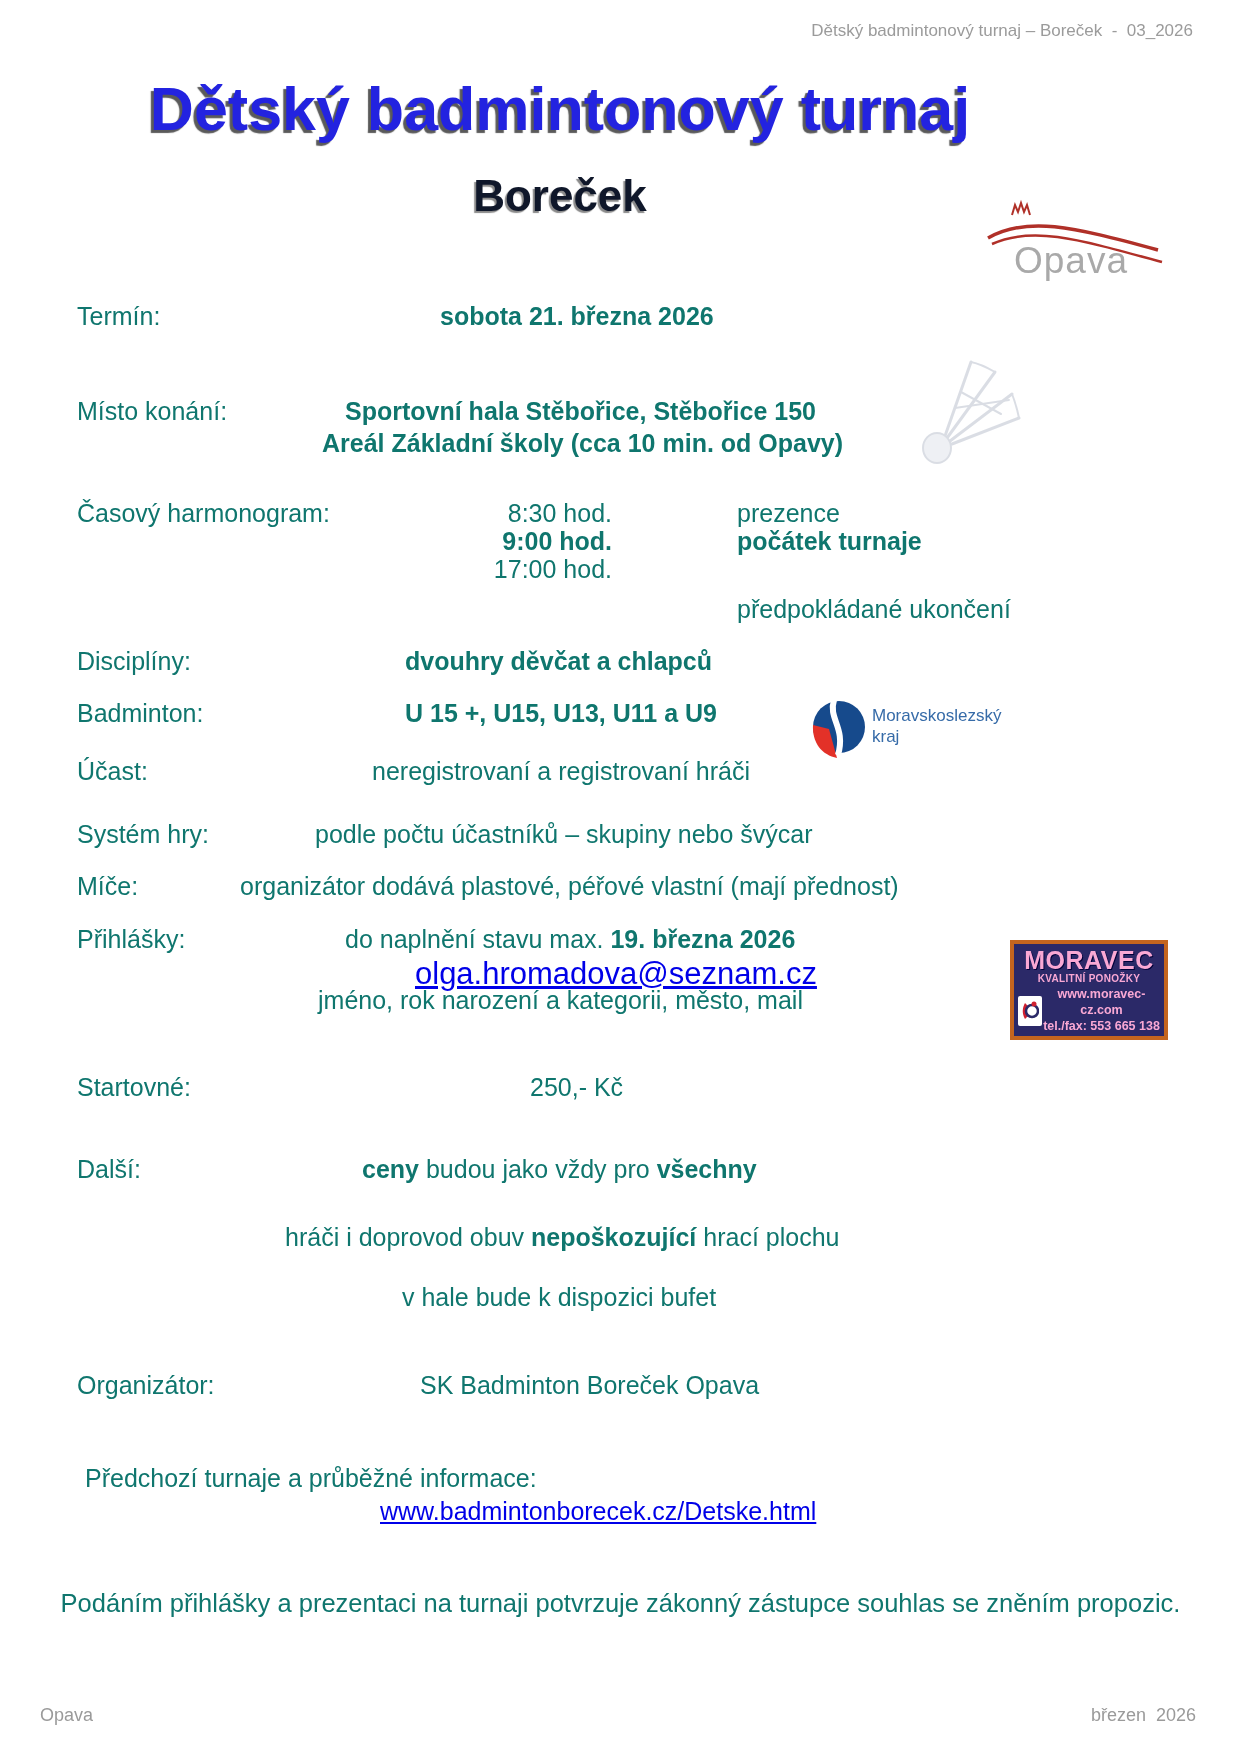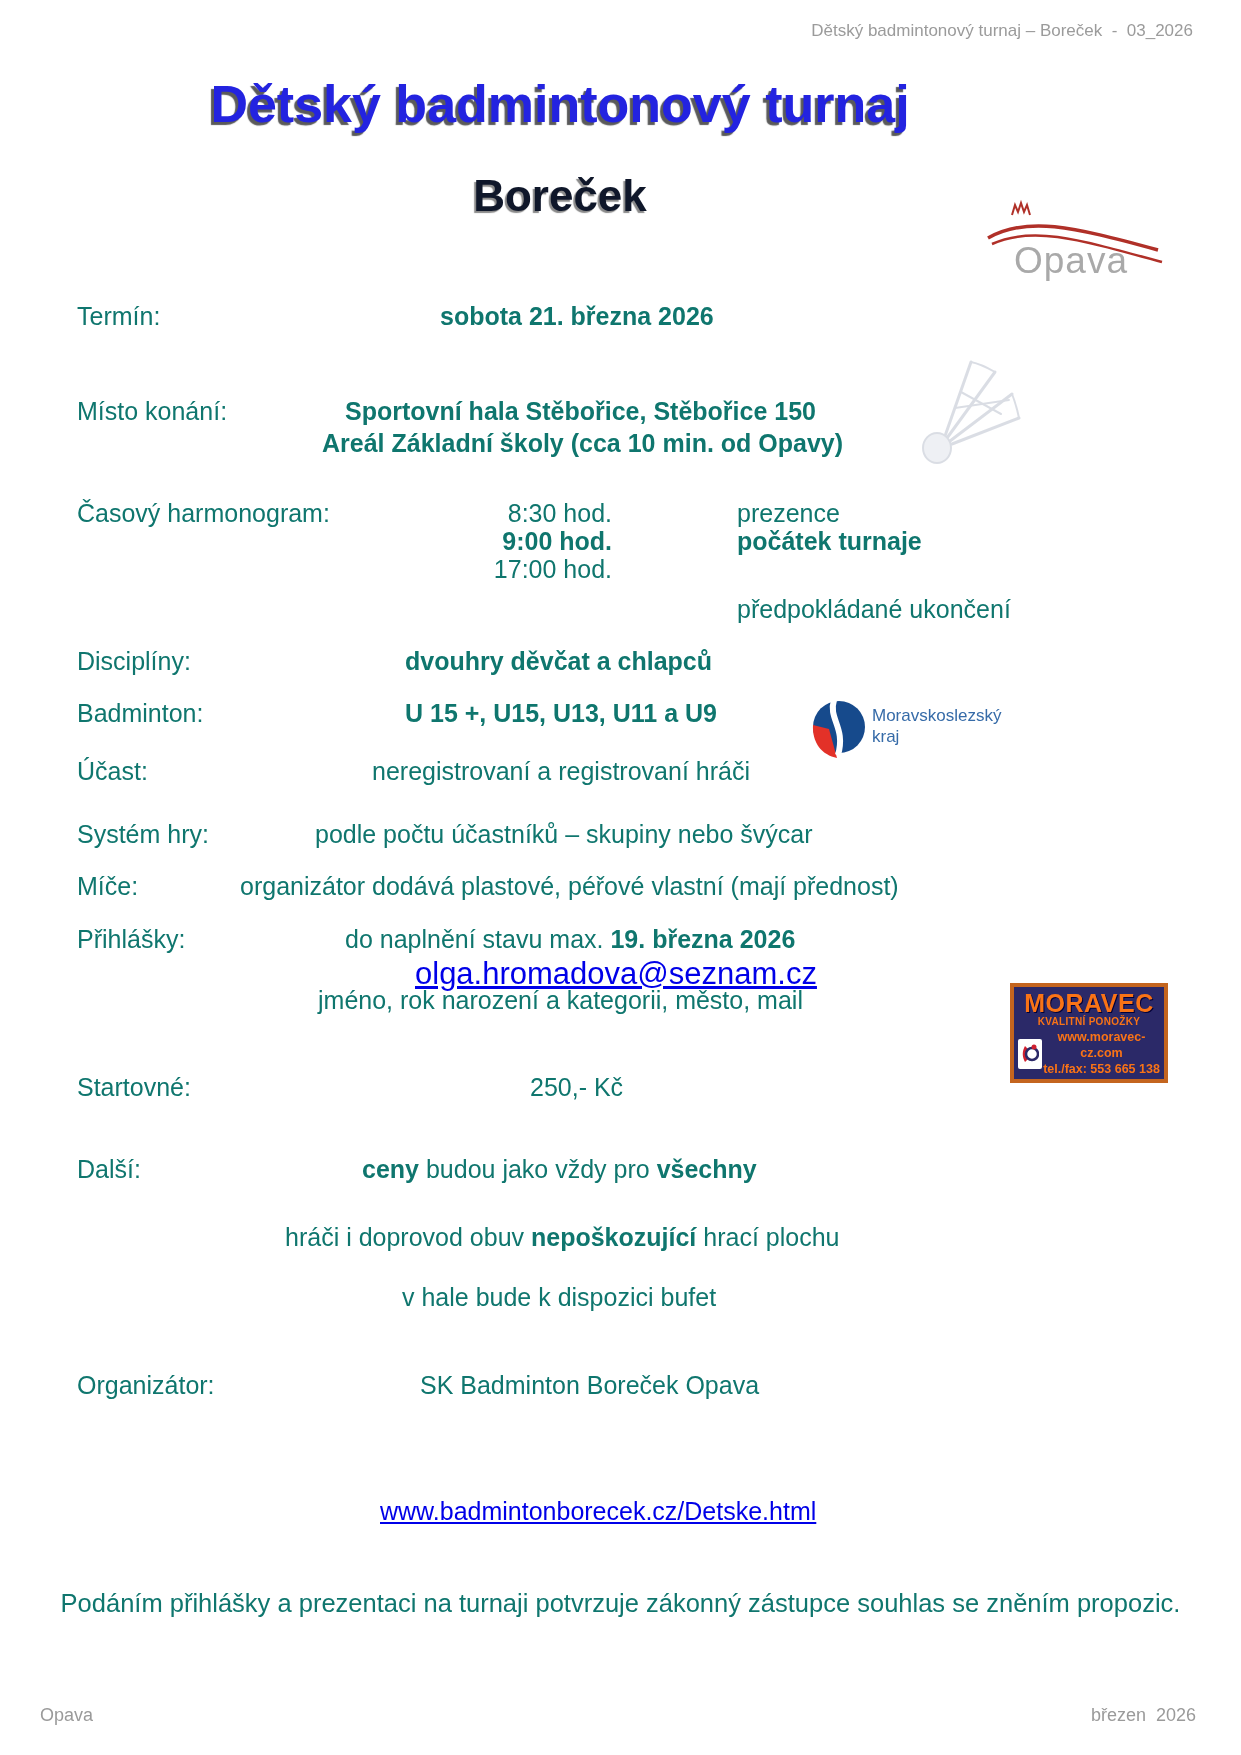--- a/index.html
+++ b/index.html
@@ -5,21 +5,21 @@
   html,body { margin:0; padding:0; background:#ffffff; }
   .page {
     position:relative; width:1241px; height:1755px; background:#ffffff;
     font-family:"Liberation Sans", sans-serif; color:#000; overflow:hidden;
   }
   .t { position:absolute; white-space:nowrap; font-size:25px; line-height:1.1; color:#0f766e; }
   .b { font-weight:700; }
   .hdr { top:22px; left:0; width:1193px; text-align:right; font-size:17px; color:#9b9b9b; }
   .title {
     top:76px; left:20px; width:1080px; text-align:center;
-    font-size:52px; font-weight:700; color:#2323e0;
+    font-size:61px; font-weight:700; color:#2323e0;
     text-shadow:-3px 3px 1px #5a5a5a;
   }
   .subtitle {
     top:172px; left:20px; width:1080px; text-align:center;
     font-size:44px; font-weight:700; color:#0f172a;
     text-shadow:-2px 2px 1px #8a8a8a;
   }
   a.doclink { color:#0000e8; text-decoration:underline; cursor:pointer; }
   .email { font-size:31px; }
   .times { left:400px; width:212px; text-align:right; }
@@ -30,23 +30,23 @@
   .opava-text { position:absolute; left:32px; top:48px; font-size:37px; color:#a9a9a9; letter-spacing:1px; line-height:1; }
   .opava svg { position:absolute; left:0; top:0; }
   
   .shuttle { position:absolute; left:915px; top:352px; width:108px; height:118px; opacity:.6; }
   
   .msk { position:absolute; left:810px; top:695px; width:210px; height:70px; }
   .msk-t1 { position:absolute; left:62px; top:12px; font-size:17px; color:#366ba8; line-height:1; }
   .msk-t2 { position:absolute; left:62px; top:33px; font-size:17px; color:#366ba8; line-height:1; }
   
   .moravec {
-    position:absolute; left:1010px; top:983px; width:158px; height:100px;
+    position:absolute; left:1010px; top:940px; width:158px; height:100px;
     background:#2b2968; border:4px solid #c4651f; box-sizing:border-box;
-    color:#f97316; text-align:center; overflow:hidden;
+    color:#f9a8d4; text-align:center; overflow:hidden;
   }
   .moravec-title { font-size:25px; font-weight:700; letter-spacing:.5px; margin-top:3px; line-height:1.05;
     text-shadow:1px 1px 0 #00003a; }
   .moravec-sub { font-size:10px; font-weight:700; letter-spacing:.3px; line-height:1.2; }
   .moravec-row { display:flex; align-items:center; justify-content:flex-start; padding:2px 3px 0 4px; }
   .moravec-emblem { width:24px; height:30px; background:#fff; border-radius:2px; flex:0 0 auto;
     display:flex; align-items:center; justify-content:center; }
   .moravec-txt { flex:1; font-size:12.5px; font-weight:700; line-height:1.25; text-align:center; }
 </style>
 </head>
@@ -149,20 +149,21 @@
   <span class="t" style="left:530px; top:1074px;">250,- Kč</span>
 
   <span class="t" style="left:77px; top:1156px;">Další:</span>
   <span class="t" style="left:362px; top:1156px;"><span class="b">ceny</span><span> budou jako vždy pro </span><span class="b">všechny</span></span>
   <span class="t" style="left:285px; top:1224px;"><span>hráči i doprovod obuv </span><span class="b">nepoškozující</span><span> hrací plochu</span></span>
   <span class="t" style="left:402px; top:1284px;">v hale bude k dispozici bufet</span>
 
   <span class="t" style="left:77px; top:1372px;">Organizátor:</span>
   <span class="t" style="left:420px; top:1372px;">SK Badminton Boreček Opava</span>
 
+  <span class="t" style="left:85px; top:1465px;">Předchozí turnaje a průběžné informace:</span>
   <a class="t doclink" style="left:380px; top:1498px;" href="#">www.badmintonborecek.cz/Detske.html</a>
 
   <div class="t closing">Podáním přihlášky a prezentaci na turnaji potvrzuje zákonný zástupce souhlas se zněním propozic.</div>
 
   <span class="t foot" style="left:40px;">Opava</span>
   <span class="t foot" style="left:0; width:1196px; text-align:right;">březen&nbsp; 2026</span>
 
 </div>
 
 </body></html>

